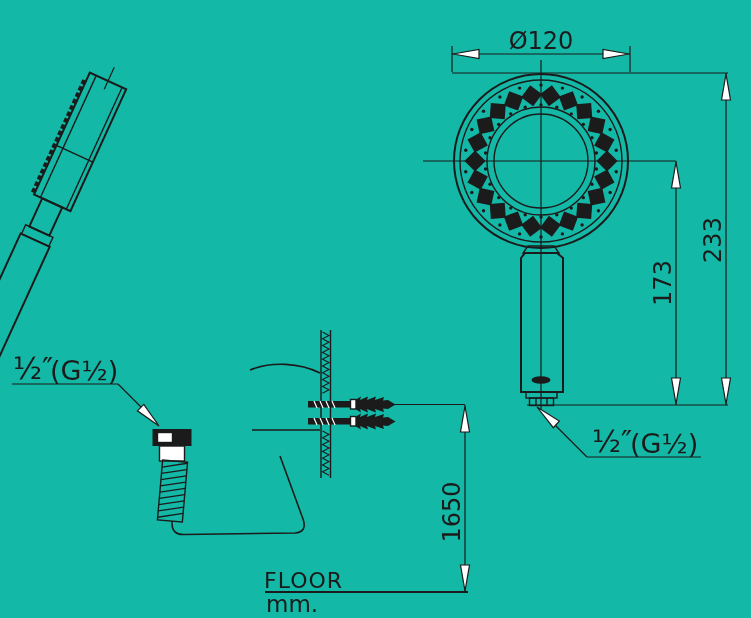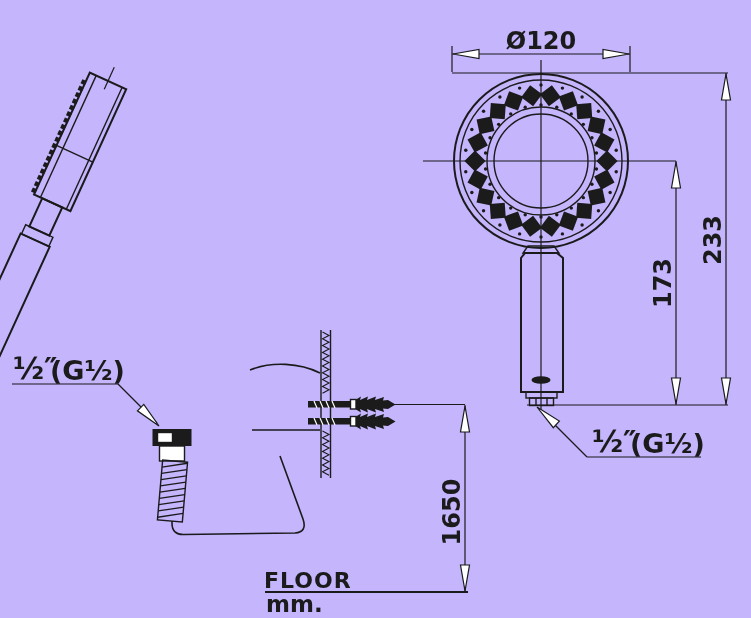--- a/index.html
+++ b/index.html
@@ -1,17 +1,17 @@
 <!DOCTYPE html>
 <html style="--ln: #1b1b1b;"><head>
 <meta charset="utf-8">
 <style>
   :root { --ln: #1b1b1b; }
   html,body { margin:0; padding:0; background:#ffffff; }
-  .stage { position:relative; width:751px; height:618px; background:#c4b5fd; overflow:hidden;font-weight:bold; }
+  .stage { position:relative; width:751px; height:618px; background:#14b8a6; overflow:hidden; }
   svg { display:block; }
   text { fill:var(--ln); font-family:"DejaVu Sans","Liberation Sans",sans-serif; }
   .o2  { fill:none; stroke:var(--ln); stroke-width:2; }
   .o16 { fill:none; stroke:var(--ln); stroke-width:1.6; }
   .o13 { fill:none; stroke:var(--ln); stroke-width:1.4; }
   .dim { fill:none; stroke:var(--ln); stroke-width:1.2; }
   .blk { fill:var(--ln); stroke:none; }
   .wf  { fill:#fff; stroke:var(--ln); stroke-width:1.4; }
   .arr { fill:#fff; stroke:var(--ln); stroke-width:1.2; }
   #nozzle-ring rect, #nozzle-ring circle, #face-dots rect { fill:var(--ln); }

